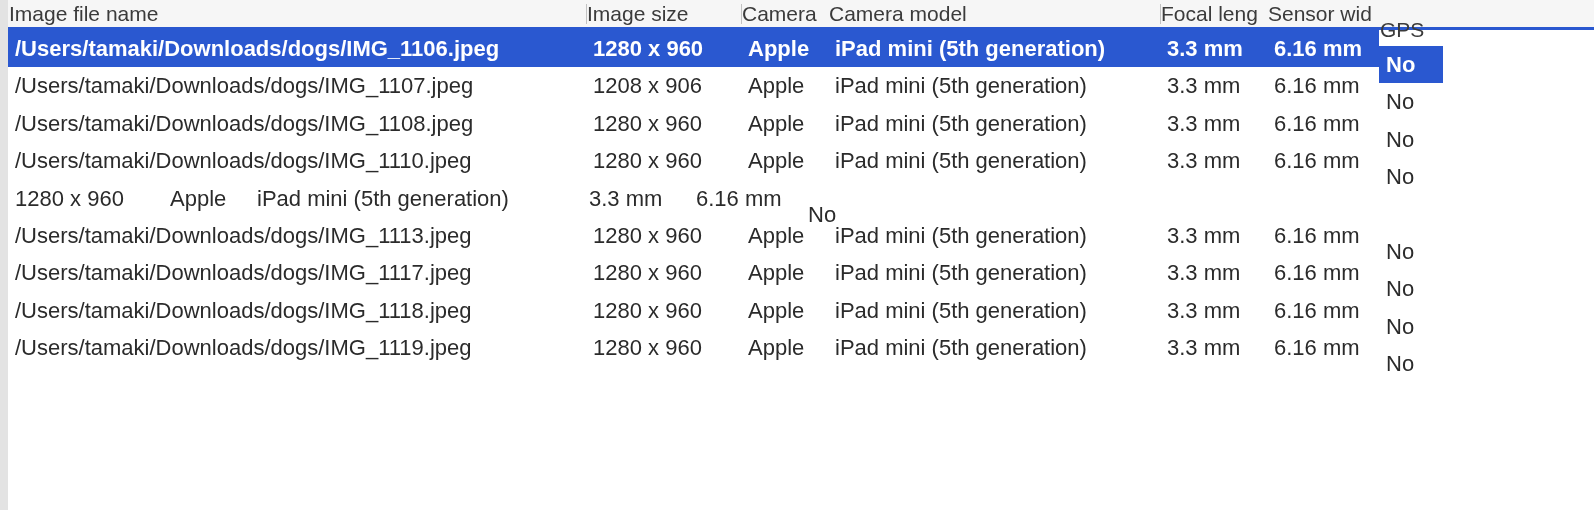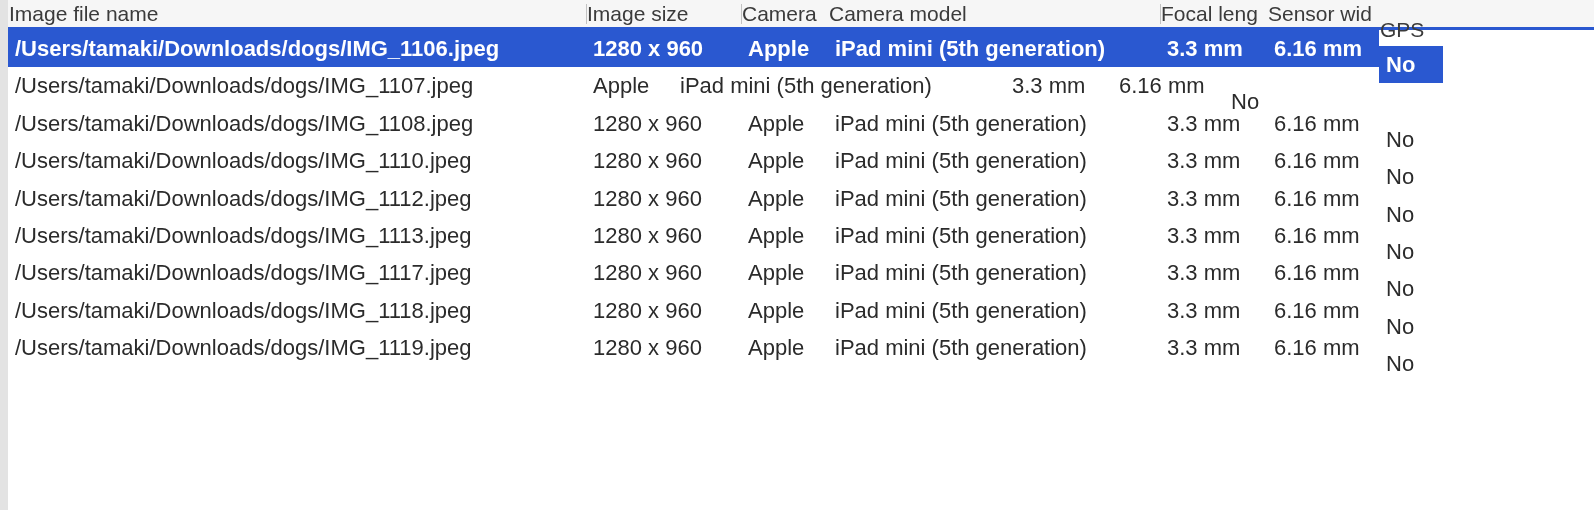--- a/index.html
+++ b/index.html
@@ -170,20 +170,21 @@
           <div class="cell col-size">1280 x 960</div>
           <div class="cell col-cam">Apple</div>
           <div class="cell col-model">iPad mini (5th generation)</div>
           <div class="cell col-focal">3.3 mm</div>
           <div class="cell col-sensor">6.16 mm</div>
           <div class="cell col-gps">No</div>
           <div class="cell col-pad"></div>
         </div>
         <div class="row">
           <div class="cell col-name">/Users/tamaki/Downloads/dogs/IMG_1107.jpeg</div>
+          <div class="cell col-size">1208 x 906</div>
           <div class="cell col-cam">Apple</div>
           <div class="cell col-model">iPad mini (5th generation)</div>
           <div class="cell col-focal">3.3 mm</div>
           <div class="cell col-sensor">6.16 mm</div>
           <div class="cell col-gps">No</div>
           <div class="cell col-pad"></div>
         </div>
         <div class="row">
           <div class="cell col-name">/Users/tamaki/Downloads/dogs/IMG_1108.jpeg</div>
           <div class="cell col-size">1280 x 960</div>
@@ -198,21 +199,20 @@
           <div class="cell col-name">/Users/tamaki/Downloads/dogs/IMG_1110.jpeg</div>
           <div class="cell col-size">1280 x 960</div>
           <div class="cell col-cam">Apple</div>
           <div class="cell col-model">iPad mini (5th generation)</div>
           <div class="cell col-focal">3.3 mm</div>
           <div class="cell col-sensor">6.16 mm</div>
           <div class="cell col-gps">No</div>
           <div class="cell col-pad"></div>
         </div>
         <div class="row">
-          <div class="cell col-name">/Users/tamaki/Downloads/dogs/IMG_1112.jpeg</div>
           <div class="cell col-size">1280 x 960</div>
           <div class="cell col-cam">Apple</div>
           <div class="cell col-model">iPad mini (5th generation)</div>
           <div class="cell col-focal">3.3 mm</div>
           <div class="cell col-sensor">6.16 mm</div>
           <div class="cell col-gps">No</div>
           <div class="cell col-pad"></div>
         </div>
         <div class="row">
           <div class="cell col-name">/Users/tamaki/Downloads/dogs/IMG_1113.jpeg</div>

